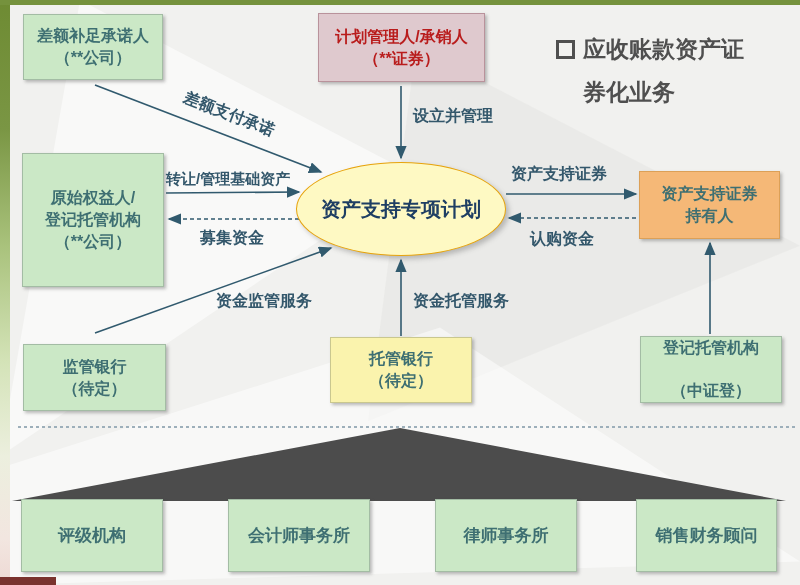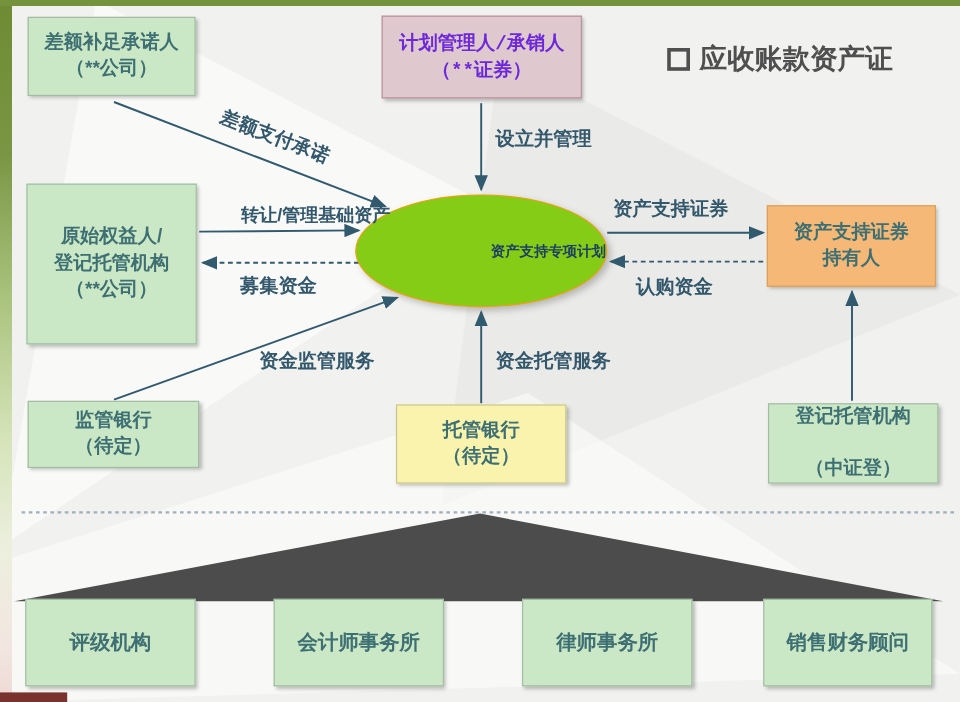--- a/index.html
+++ b/index.html
@@ -19,29 +19,29 @@
 
   svg.wires{position:absolute;left:0;top:0;z-index:2;}
 
   .node{
     position:absolute;display:flex;flex-direction:column;align-items:center;justify-content:center;
     text-align:center;font-weight:bold;font-size:16px;line-height:22px;
     border:1px solid #A3BCA4;box-shadow:2px 2px 3px rgba(90,90,90,0.4);
     z-index:3;box-sizing:border-box;
   }
   .green{background:#CBE8C6;color:#3E6F72;border-color:#A3BCA4;}
-  .pink{background:#DFC9CE;color:#6d28d9;border-color:#B9929B;font-family:Liberation Mono, monospace;}
+  .pink{background:#DFC9CE;color:#b91c1c;border-color:#B9929B;}
   .yellow{background:#FAF3AD;color:#3E6F72;border-color:#C9C78F;}
   .orange{background:#F5B877;color:#3E6F72;border-color:#DCA057;}
   .bottom-node{font-size:17px;}
   .ellipse{
     position:absolute;left:296px;top:162px;width:210px;height:94px;border-radius:50%;
-    background:#84cc16;border:1px solid #E7A30C;box-shadow:3px 3px 5px rgba(90,90,90,0.35);
-    display:flex;align-items:center;justify-content:flex-end;
-    color:#1E3E63;font-weight:bold;font-size:12px;z-index:3;box-sizing:border-box;
+    background:#fef9c3;border:1px solid #E7A30C;box-shadow:3px 3px 5px rgba(90,90,90,0.35);
+    display:flex;align-items:center;justify-content:center;
+    color:#1E3E63;font-weight:bold;font-size:20px;z-index:3;box-sizing:border-box;
   }
   .edge-label{
     position:absolute;color:#33576B;font-weight:bold;font-size:16px;white-space:nowrap;z-index:4;
   }
   .rotated{transform:rotate(21deg);transform-origin:center;}
   .title{
     position:absolute;left:556px;top:28px;display:flex;gap:8px;z-index:4;
     color:#4F4F4F;font-weight:bold;font-size:23px;line-height:43px;
   }
   .title .bullet{width:13px;height:13px;border:3px solid #4F4F4F;margin-top:12px;flex:0 0 auto;background:transparent;}
@@ -75,20 +75,21 @@
     <line x1="401" y1="336" x2="401" y2="260" stroke="#315A6E" stroke-width="1.6" marker-end="url(#ah)"></line>
     <line x1="506" y1="194" x2="636" y2="194" stroke="#315A6E" stroke-width="1.6" marker-end="url(#ah)"></line>
     <line x1="636" y1="218" x2="509" y2="218" stroke="#315A6E" stroke-width="1.6" stroke-dasharray="4,3" marker-end="url(#ah)"></line>
     <line x1="710" y1="334" x2="710" y2="243" stroke="#315A6E" stroke-width="1.6" marker-end="url(#ah)"></line>
   </svg>
 
   <div class="title">
     <span class="bullet"></span>
     <span class="t-lines">
       <span>应收账款资产证</span><br>
+      <span>券化业务</span>
     </span>
   </div>
 
   <div class="node green" style="left:23px;top:14px;width:140px;height:66px;">
     <span>差额补足承诺人</span>
     <span>（**公司）</span>
   </div>
 
   <div class="node pink" style="left:318px;top:13px;width:167px;height:69px;">
     <span>计划管理人/承销人</span>
@@ -103,21 +104,21 @@
 
   <div class="ellipse">
     <span>资产支持专项计划</span>
   </div>
 
   <div class="node orange" style="left:639px;top:171px;width:141px;height:68px;">
     <span>资产支持证券</span>
     <span>持有人</span>
   </div>
 
-  <div class="node green" style="left:23px;top:334px;width:143px;height:56px;">
+  <div class="node green" style="left:23px;top:344px;width:143px;height:67px;">
     <span>监管银行</span>
     <span>（待定）</span>
   </div>
 
   <div class="node yellow" style="left:330px;top:337px;width:142px;height:66px;">
     <span>托管银行</span>
     <span>（待定）</span>
   </div>
 
   <div class="node green" style="left:640px;top:336px;width:142px;height:67px;justify-content:space-between;">
@@ -133,21 +134,21 @@
   </div>
   <div class="node green bottom-node" style="left:435px;top:499px;width:142px;height:73px;">
     <span>律师事务所</span>
   </div>
   <div class="node green bottom-node" style="left:636px;top:499px;width:141px;height:73px;">
     <span>销售财务顾问</span>
   </div>
 
   <div class="edge-label rotated" style="left:158px;top:104px;width:142px;text-align:center;">差额支付承诺</div>
   <div class="edge-label" style="left:413px;top:106px;">设立并管理</div>
-  <div class="edge-label" style="left:180px;top:170px;font-size:15px;padding-left:21px;">转让/管理基础资产</div>
+  <div class="edge-label" style="left:166px;top:170px;font-size:15px;">转让/管理基础资产</div>
   <div class="edge-label" style="left:200px;top:228px;">募集资金</div>
   <div class="edge-label" style="left:216px;top:291px;">资金监管服务</div>
   <div class="edge-label" style="left:413px;top:291px;">资金托管服务</div>
   <div class="edge-label" style="left:511px;top:164px;">资产支持证券</div>
   <div class="edge-label" style="left:530px;top:229px;">认购资金</div>
 
   <div class="top-bar"></div>
   <div class="left-bar"></div>
   <div class="corner-bar"></div>
 

